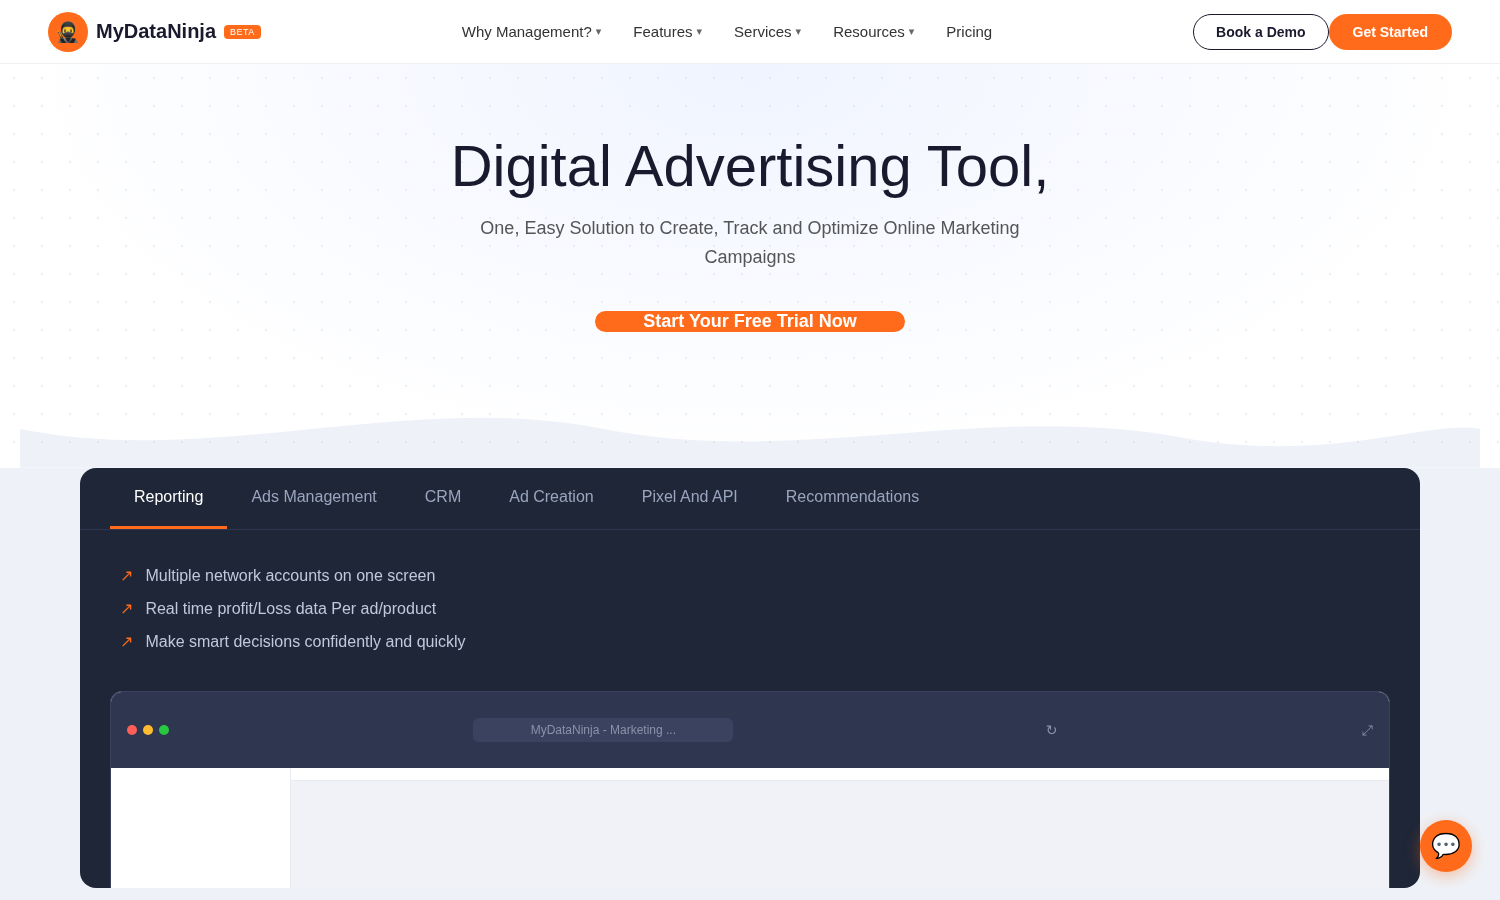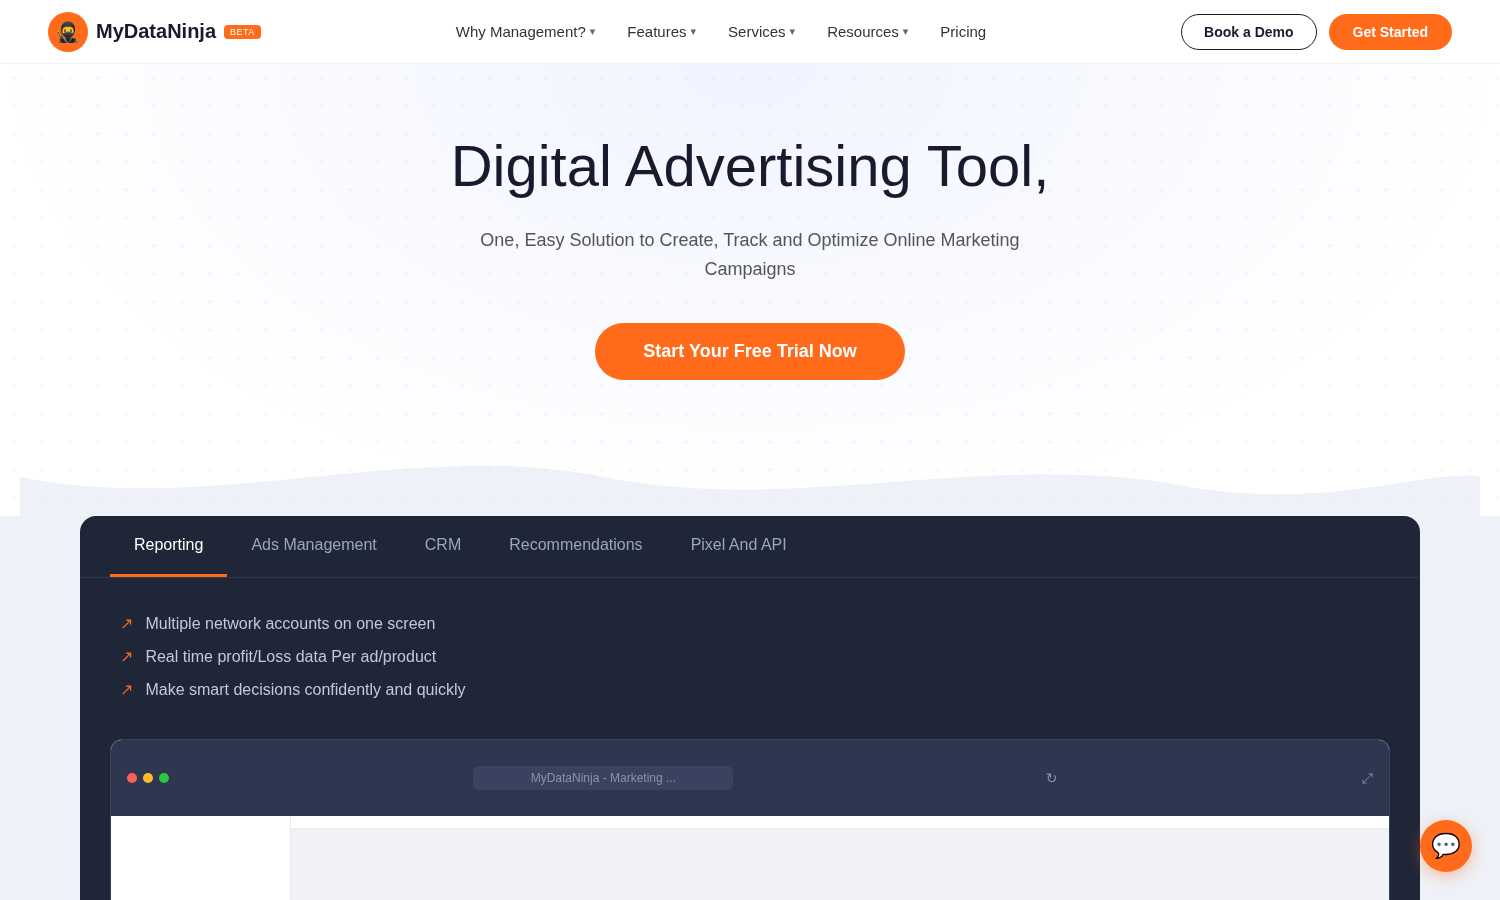--- a/index.html
+++ b/index.html
@@ -21,21 +21,21 @@
       background: #ff6b1a; color: #fff; font-size: 9px; font-weight: 400;
       padding: 2px 6px; border-radius: 4px; letter-spacing: 0.5px;
     }
     .nav-links { display: flex; align-items: center; gap: 4px; }
     .nav-item {
       display: flex; align-items: center; gap: 4px; padding: 8px 14px;
       font-size: 15px; color: #333; cursor: pointer; font-weight: 500;
       border-radius: 6px; transition: background 0.2s;
     }
     .nav-chevron { font-size: 11px; color: #666; }
-    .nav-actions { display: flex; align-items: flex-end; gap: 12px; }
+    .nav-actions { display: flex; align-items: flex-end; }
     .btn-demo {
       padding: 9px 22px; border: 1.5px solid #1a1a2e; border-radius: 24px;
       background: #fff; color: #1a1a2e; font-size: 14px; font-weight: 600; cursor: pointer;
     }
     .btn-started {
       padding: 10px 24px; border: none; border-radius: 24px;
       background: #ff6b1a; color: #fff; font-size: 14px; font-weight: 600; cursor: pointer;
     }
 
     
@@ -47,29 +47,29 @@
     .hero::before {
       content: '';
       position: absolute; inset: 0;
       background-image: radial-gradient(circle, #c8d0e0 1px, transparent 1px);
       background-size: 28px 28px;
       opacity: 0.35;
       pointer-events: none;
     }
     .hero-title {
       font-size: 58px; font-weight: 900; line-height: 1.1;
-      color: #1a1a2e; max-width: 860px; margin: 0 auto 28px; position: relative;
+      color: #1a1a2e; max-width: 860px; margin: 0 auto 16px; position: relative;
     }
     .hero-title span { font-weight: 400; }
     .hero-subtitle {
       font-size: 18px; color: #555; max-width: 600px; margin: 0 auto 40px;
       line-height: 1.6; position: relative;
     }
     .btn-trial {
-      display: inline-block; padding: 18px 48px; background: #ff6b1a;
+      display: inline-block; padding: 0 48px; background: #ff6b1a;
       color: #fff; font-size: 18px; font-weight: 700; border-radius: 40px;
       border: none; cursor: pointer; position: relative; margin-bottom: 60px;
     }
     .wave-svg { display: block; width: 100%; margin-top: -2px; }
 
     
     .dashboard-section {
       background: #1e2638; border-radius: 16px;
       margin: 0 80px; padding: 0 0 0; overflow: hidden;
     }
@@ -199,24 +199,27 @@
       <div class="tab active">
         <span>Reporting</span>
       </div>
       <div class="tab">
         <span>Ads Management</span>
       </div>
       <div class="tab">
         <span>CRM</span>
       </div>
       <div class="tab">
+        <span>Ad Creation</span>
+      </div>
+      <div class="tab">
+        <span>Pixel And API</span>
+      </div>
+      <div class="tab">
         <span>Recommendations</span>
-      </div>
-      <div class="tab">
-        <span>Pixel And API</span>
       </div>
     </div>
 
     <div class="features-list">
       <div class="feature-item">
         <span class="arrow-icon">↗</span>
         <span>Multiple network accounts on one screen</span>
       </div>
       <div class="feature-item">
         <span class="arrow-icon">↗</span>

